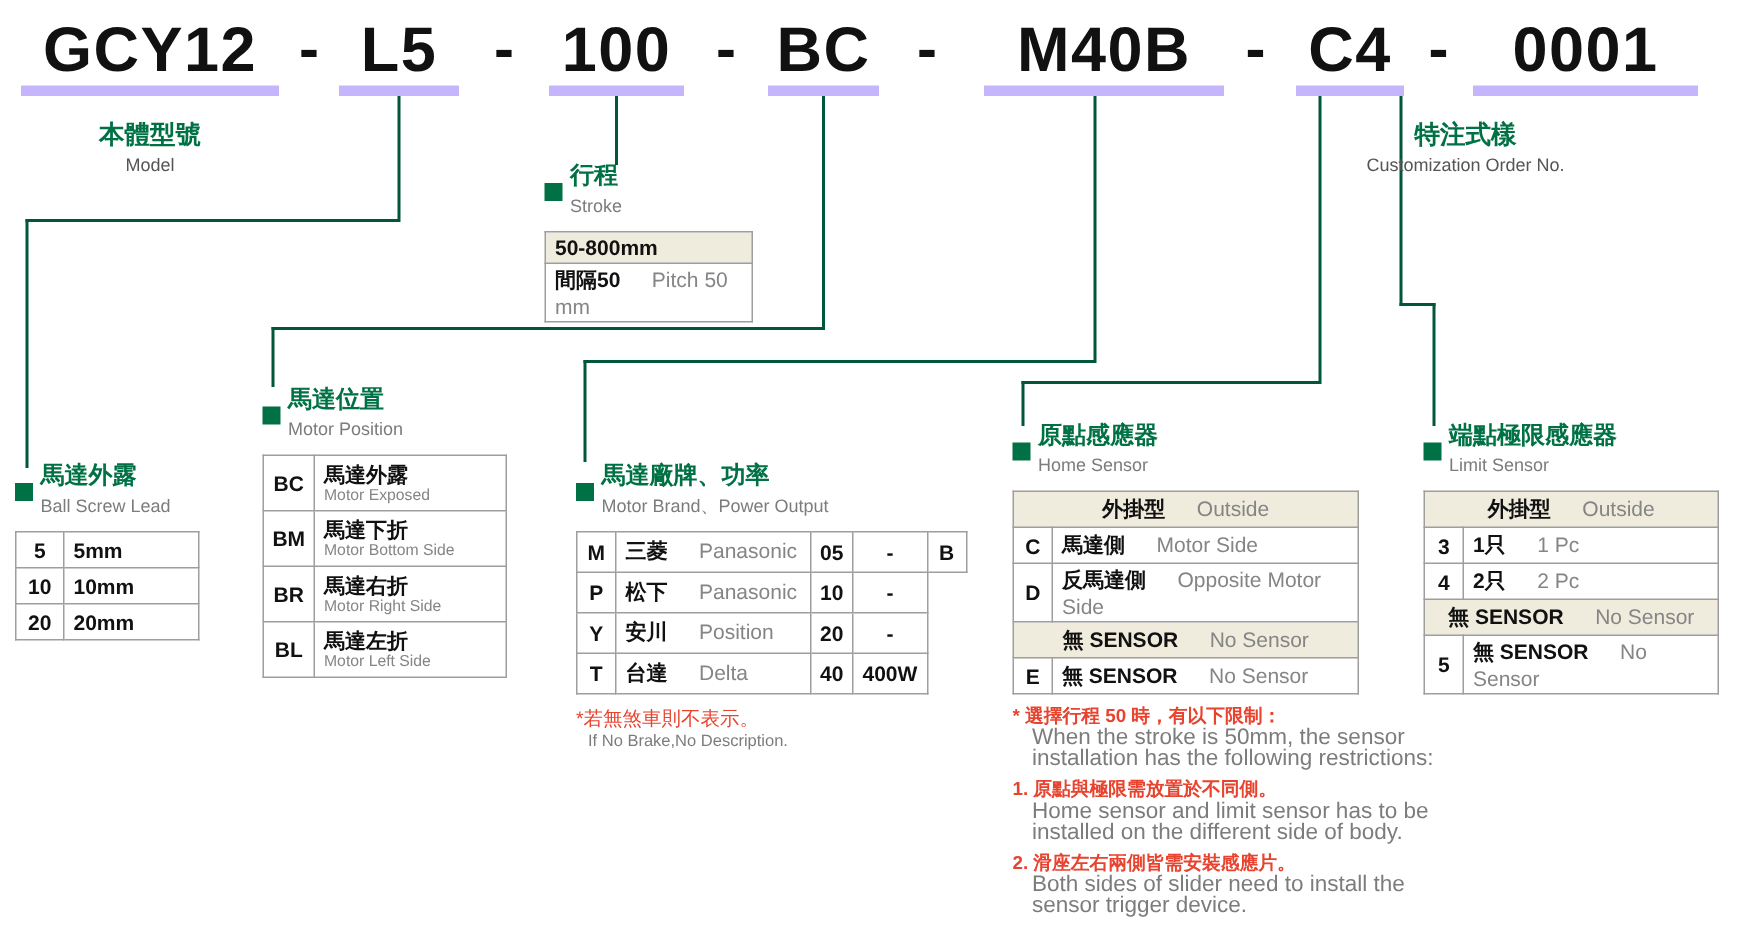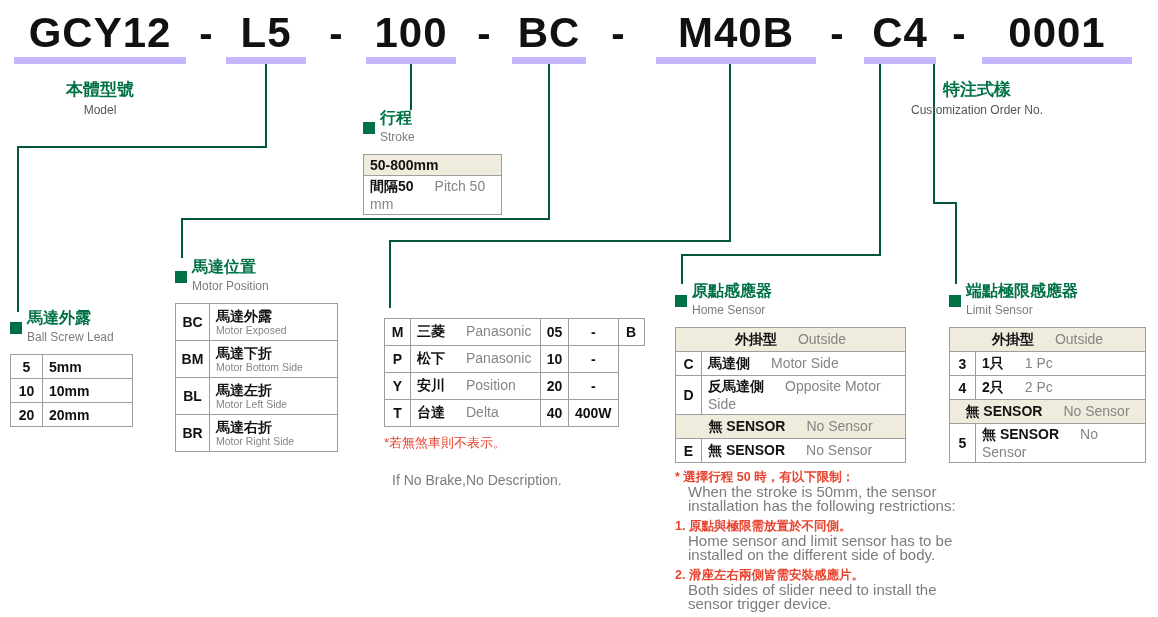--- a/index.html
+++ b/index.html
@@ -46,21 +46,21 @@
   .w138{width:138px;}
   #tbl-home td, #tbl-limit td { height:24px; }
   .w204{width:204px;} .w170{width:170px;}
   
   .big-zh { font-size:17px; font-weight:700; color:#007145; line-height:20px; }
   .big-en { font-size:12px; color:#555; line-height:14px; margin-top:3px; }
   
   .note-red { color:#E8432E; font-size:12.5px; line-height:16px; margin-top:6px; font-weight:700; }
   .note-gray { color:#7C7C7C; font-size:15px; line-height:13.5px; margin-left:13px; }
   .brand-note-red { color:#E8432E; font-size:13px; margin-top:7px; }
-  .brand-note-gray { color:#7C7C7C; font-size:14px; margin-left:8px; margin-top:20px; }
+  .brand-note-gray { color:#7C7C7C; font-size:11px; margin-left:8px; margin-top:0; }
 </style>
 </head>
 <body>
 
 <div>
   <div class="seg" style="left:14px;width:172px;">GCY12</div>
   <div class="sep" style="left:196px;width:20px;">-</div>
   <div class="seg" style="left:226px;width:80px;">L5</div>
   <div class="sep" style="left:326px;width:20px;">-</div>
   <div class="seg" style="left:366px;width:90px;">100</div>
@@ -172,38 +172,45 @@
       </td>
     </tr>
     <tr>
       <td class="code-cell w34">BM</td>
       <td class="w128">
         <div class="zh-line">馬達下折</div>
         <div class="en-line">Motor Bottom Side</div>
       </td>
     </tr>
     <tr>
+      <td class="code-cell w34">BR</td>
+      <td class="w128">
+        <div class="zh-line">馬達右折</div>
+        <div class="en-line">Motor Right Side</div>
+      </td>
+    </tr>
+    <tr>
       <td class="code-cell w34">BL</td>
       <td class="w128">
         <div class="zh-line">馬達左折</div>
         <div class="en-line">Motor Left Side</div>
       </td>
     </tr>
-    <tr>
-      <td class="code-cell w34">BR</td>
-      <td class="w128">
-        <div class="zh-line">馬達右折</div>
-        <div class="en-line">Motor Right Side</div>
-      </td>
-    </tr>
   </tbody>
     </table>
 </div>
 
 <div class="sec" style="left:384px;top:308px;">
+  <div class="sec-head">
+    <div class="sq"></div>
+    <div>
+      <div class="sh-zh">馬達廠牌、功率</div>
+      <div class="sh-en">Motor Brand、Power Output</div>
+    </div>
+  </div>
   <table id="tbl-brand">
     <tbody>
         <tr>
       <td class="code-cell w26">M</td>
       <td class="w130"><span class="zh">三菱</span><span class="en">Panasonic</span></td>
       <td class="code-cell w28">05</td>
       <td class="center w46">-</td>
       <td class="code-cell w26">B</td>
     </tr>
     <tr>

